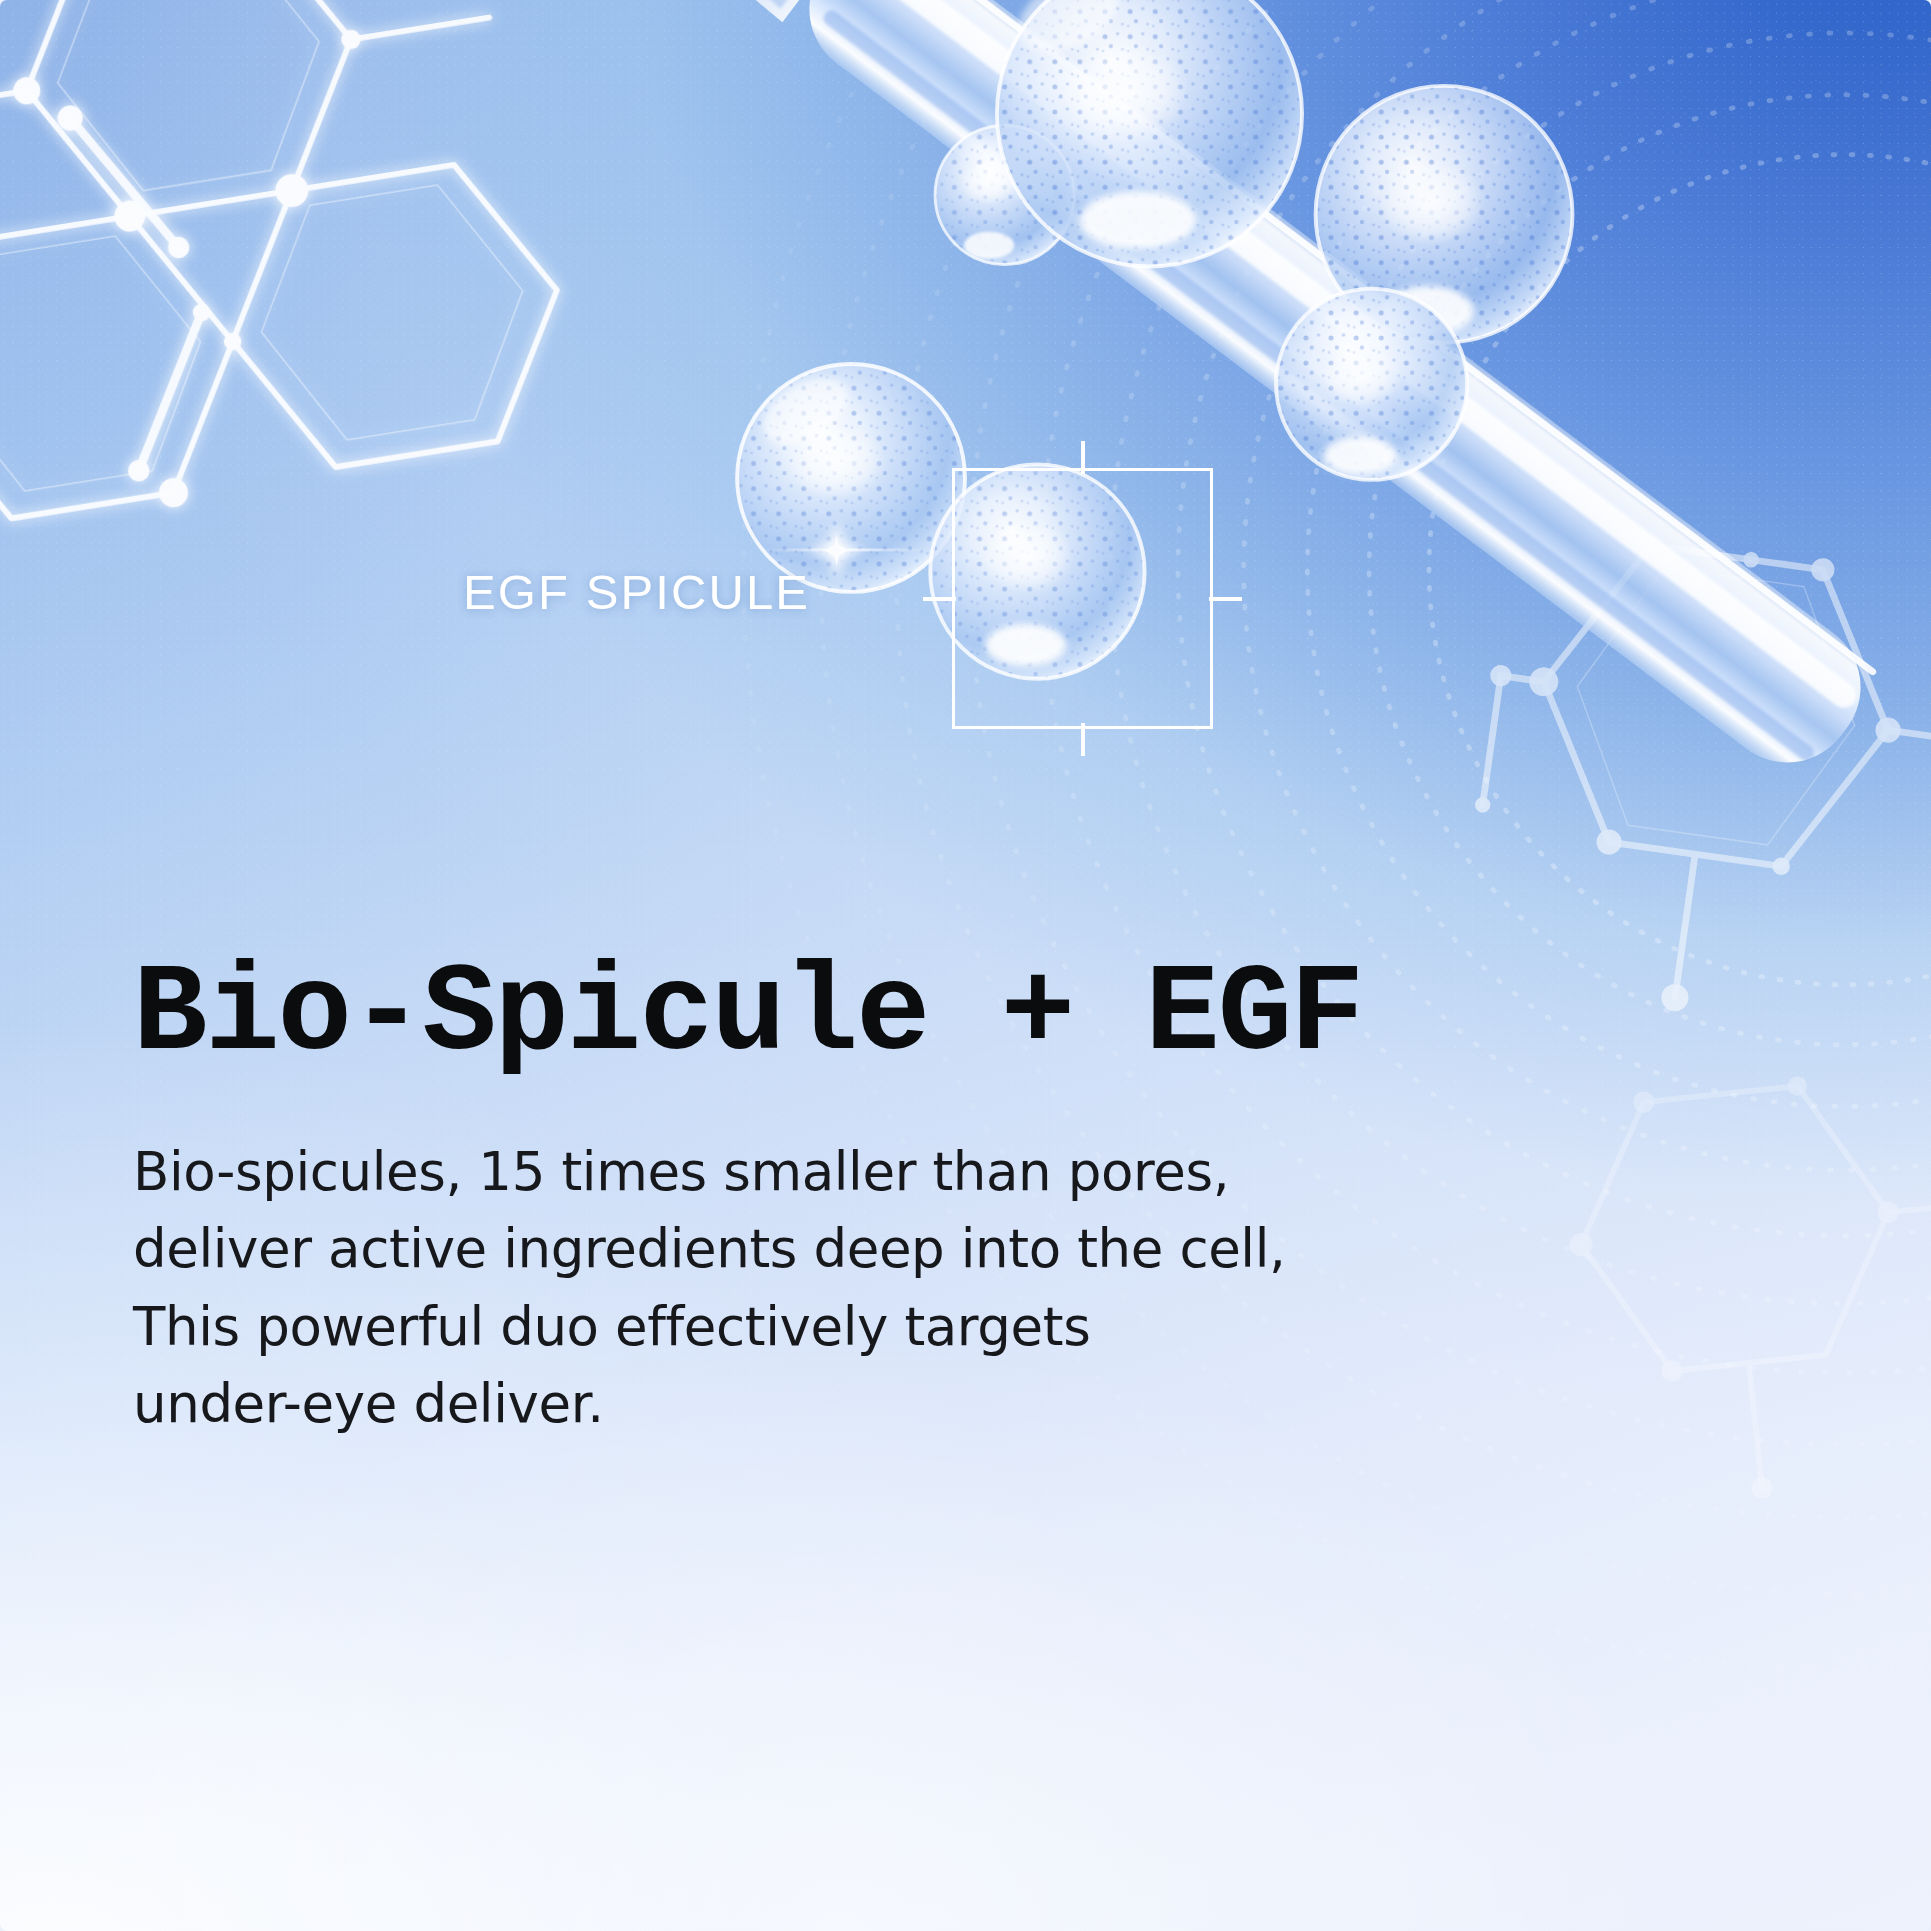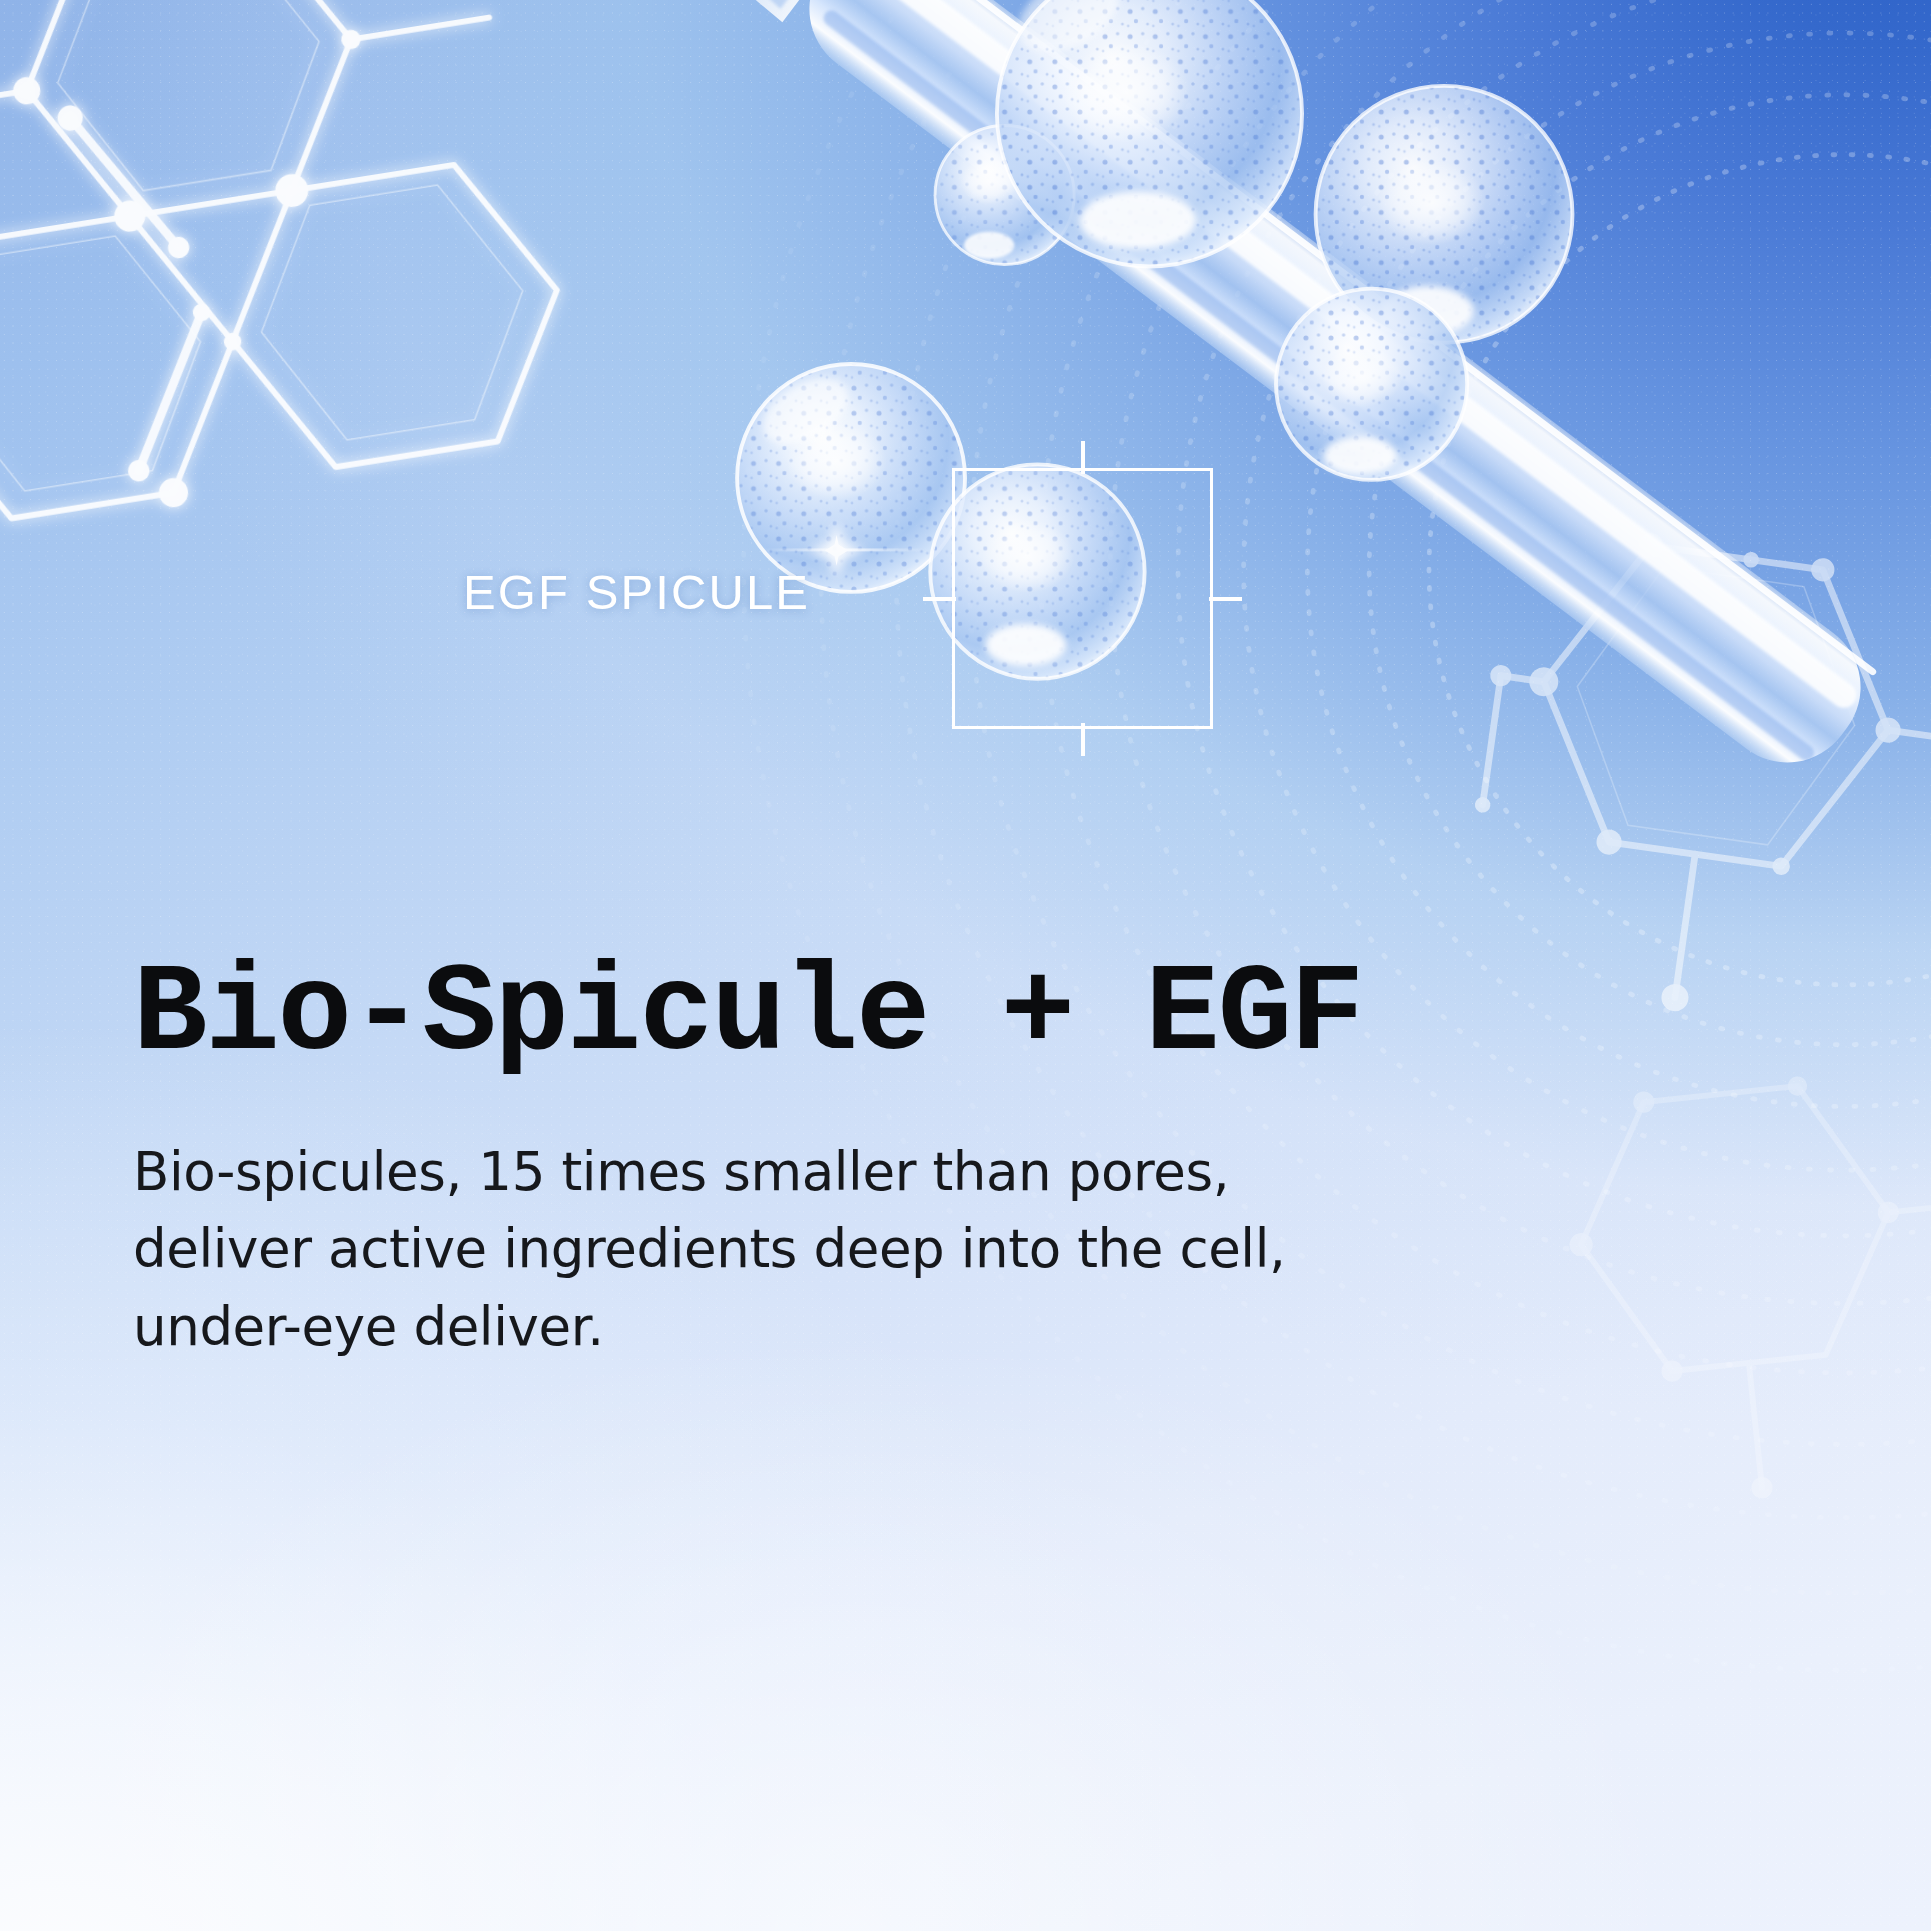--- a/index.html
+++ b/index.html
@@ -10,20 +10,21 @@
   #stage {
     position:relative;
     width:1931px; height:1931px;
     overflow:hidden;
     
     background:
       linear-gradient(200deg,
         rgba(35,92,200,0.00) 0%,
         rgba(35,92,200,0.00) 100%);
     background-color:#dfe8fa;
+    border-radius:7px;
   }
 
   
   .bg-layer { position:absolute; inset:0; pointer-events:none; }
 
   .bg-base {
     background:
       linear-gradient(160deg,
         #8fb3e8 0%,
         #9dc0ee 14%,
@@ -461,18 +462,19 @@
   </div>
 
   <div class="callout">EGF SPICULE</div>
 
   <div class="copy">
     <div class="headline">Bio-Spicule + EGF</div>
 
     <div class="body">
       <span class="ln">Bio-spicules, 15 times smaller than pores,</span>
       <span class="ln">deliver active ingredients deep into the cell,</span>
+      <span class="ln">This powerful duo effectively targets</span>
       <span class="ln">under-eye deliver.</span>
     </div>
   </div>
 
 </div>
 
 
 </body></html>

